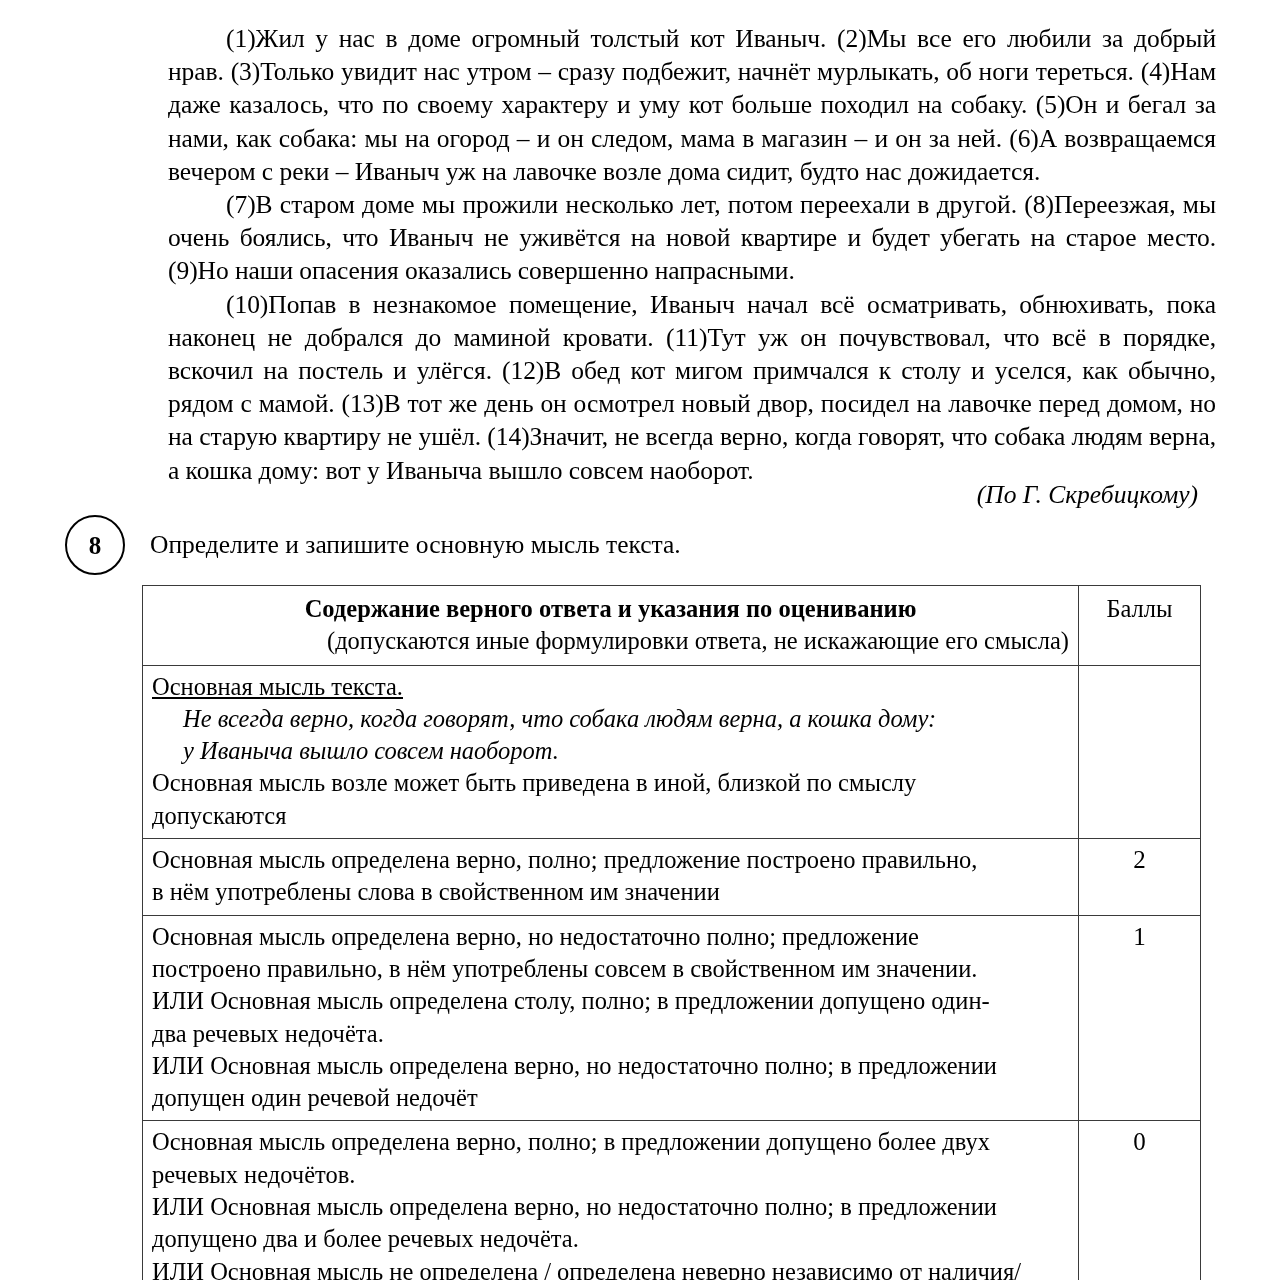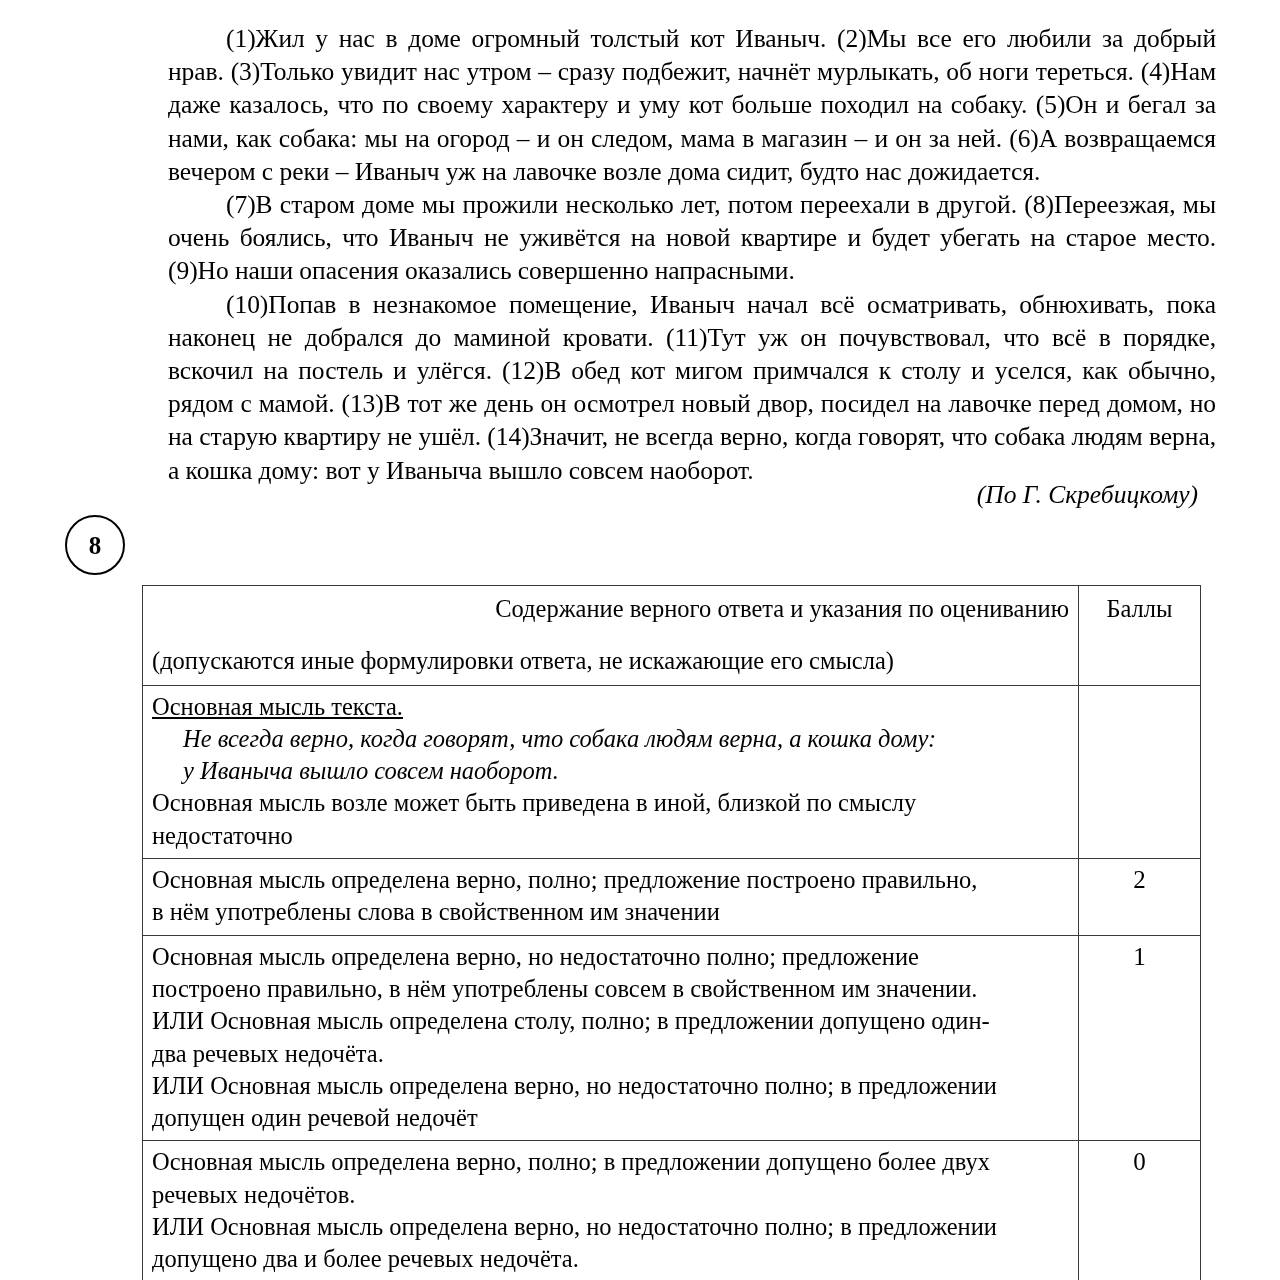--- a/index.html
+++ b/index.html
@@ -103,28 +103,27 @@
   }
   .col-content { width: 936px; }
   .col-score   { width: 122px; }
 
   .criteria-table thead td {
     text-align: center;
     padding-top: 7px;
     padding-bottom: 7px;
   }
   .head-main {
-    font-weight: normal;
+    font-weight: bold;
+    display: block;
+    text-align: center;
+  }
+  .head-sub {
     display: block;
     text-align: right;
-  }
-  .head-sub {
-    display: block;
-    text-align: left;
-    margin-top: 20px;
   }
   .head-score {
     font-weight: bold;
     text-align: center;
     vertical-align: top;
   }
   td.score-cell {
     text-align: center;
     font-size: 25px;
     padding-top: 5px;
@@ -153,20 +152,21 @@
 <div class="passage">
   <p>(1)Жил у нас в доме огромный толстый кот Иваныч. (2)Мы все его любили за добрый нрав. (3)Только увидит нас утром – сразу подбежит, начнёт мурлыкать, об ноги тереться. (4)Нам даже казалось, что по своему характеру и уму кот больше походил на собаку. (5)Он и бегал за нами, как собака: мы на огород – и он следом, мама в магазин – и он за ней. (6)А возвращаемся вечером с реки – Иваныч уж на лавочке возле дома сидит, будто нас дожидается.</p>
   <p>(7)В старом доме мы прожили несколько лет, потом переехали в другой. (8)Переезжая, мы очень боялись, что Иваныч не уживётся на новой квартире и будет убегать на старое место. (9)Но наши опасения оказались совершенно напрасными.</p>
   <p>(10)Попав в незнакомое помещение, Иваныч начал всё осматривать, обнюхивать, пока наконец не добрался до маминой кровати. (11)Тут уж он почувствовал, что всё в порядке, вскочил на постель и улёгся. (12)В обед кот мигом примчался к столу и уселся, как обычно, рядом с мамой. (13)В тот же день он осмотрел новый двор, посидел на лавочке перед домом, но на старую квартиру не ушёл. (14)Значит, не всегда верно, когда говорят, что собака людям верна, а кошка дому: вот у Иваныча вышло совсем наоборот.</p>
 </div>
 
 <div class="attribution">(По Г. Скребицкому)</div>
 
 <div class="task-row">
   <div class="task-number">8</div>
+  <div class="task-text">Определите и запишите основную мысль текста.</div>
 </div>
 
 <table class="criteria-table">
   <colgroup>
     <col class="col-content">
     <col class="col-score">
   </colgroup>
   <thead>
     <tr>
       <td>
@@ -177,21 +177,21 @@
     </tr>
   </thead>
   <tbody>
 
     <tr>
       <td>
         <span class="line flush underlined">Основная мысль текста.</span>
         <span class="line ital">Не всегда верно, когда говорят, что собака людям верна, а кошка дому:</span>
         <span class="line flush ital">у Иваныча вышло совсем наоборот.</span>
         <span class="line">Основная мысль возле может быть приведена в иной, близкой по смыслу</span>
-        <span class="line flush">недостаточно</span>
+        <span class="line flush">допускаются</span>
       </td>
       <td class="score-cell"></td>
     </tr>
 
     <tr>
       <td>
         <span class="line">Основная мысль определена верно, полно; предложение построено правильно,</span>
         <span class="line flush">в нём употреблены слова в свойственном им значении</span>
       </td>
       <td class="score-cell">2</td>

